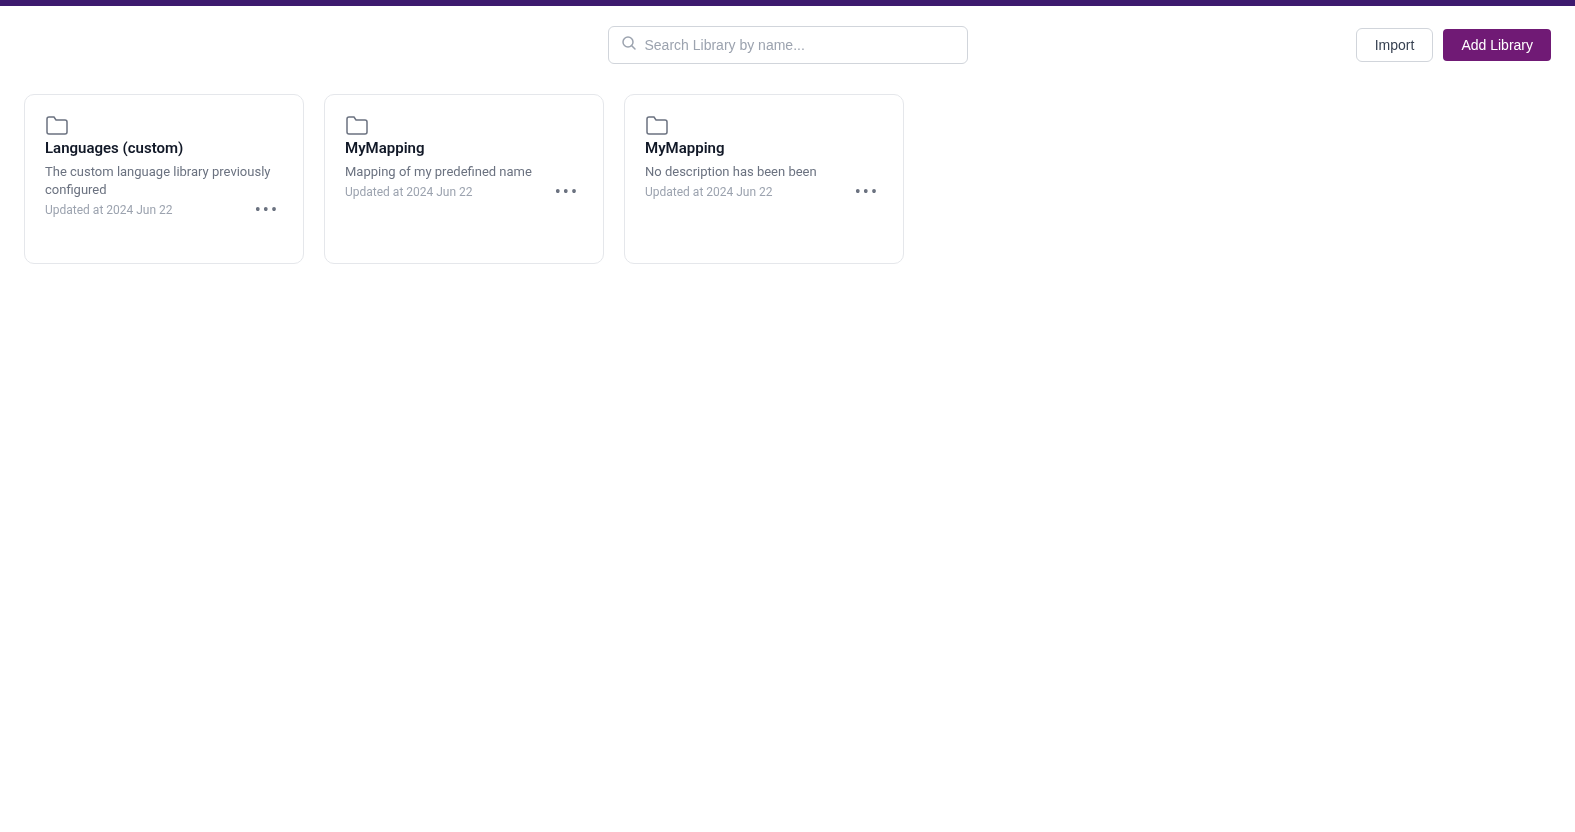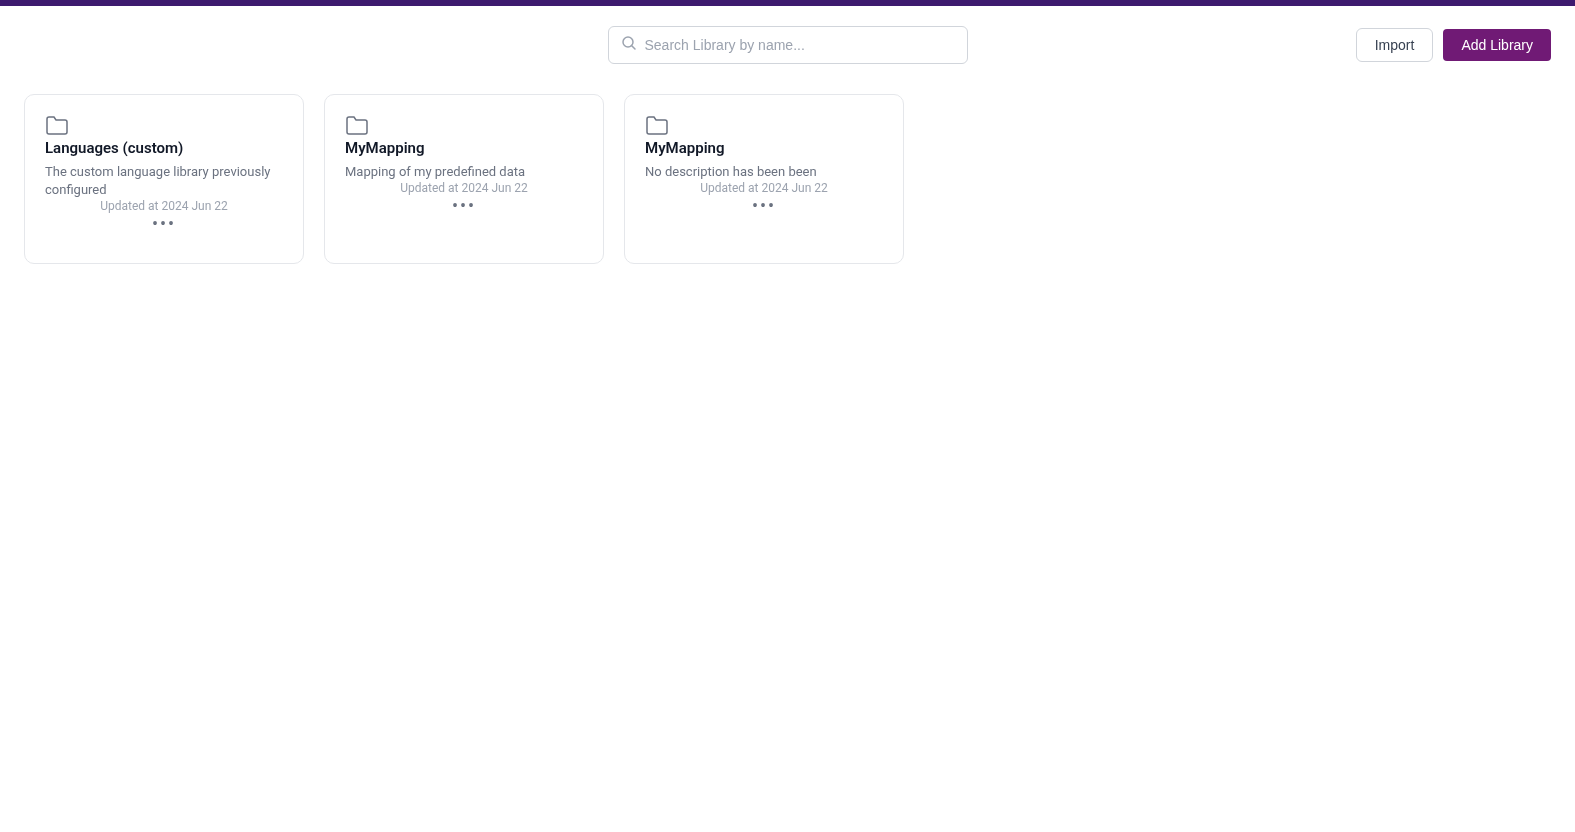--- a/index.html
+++ b/index.html
@@ -118,21 +118,20 @@
       font-size: 13px;
       color: #6b7280;
       line-height: 1.4;
     }
 
     .card-footer {
       display: flex;
       align-items: center;
       justify-content: space-between;
       margin-top: auto;
-      flex-direction: column;
     }
 
     .card-updated {
       font-size: 12px;
       color: #9ca3af;
     }
 
     .more-btn {
       cursor: pointer;
       color: #6b7280;
@@ -186,21 +185,21 @@
         <span class="more-btn">•••</span>
       </div>
     </div>
     <div class="library-card">
       <span class="folder-svg">
         <svg width="24" height="20" viewBox="0 0 24 20" fill="none" xmlns="http://www.w3.org/2000/svg">
           <path d="M2 4C2 2.9 2.9 2 4 2H9L11 5H20C21.1 5 22 5.9 22 7V17C22 18.1 21.1 19 20 19H4C2.9 19 2 18.1 2 17V4Z" stroke="#6b7280" stroke-width="1.5" fill="none"></path>
         </svg>
       </span>
       <div class="card-title">MyMapping</div>
-      <div class="card-description">Mapping of my predefined data</div>
+      <div class="card-description">Mapping of my predefined name</div>
       <div class="card-footer">
         <span class="card-updated">Updated at 2024 Jun 22</span>
         <span class="more-btn">•••</span>
       </div>
     </div>
     <div class="library-card">
       <span class="folder-svg">
         <svg width="24" height="20" viewBox="0 0 24 20" fill="none" xmlns="http://www.w3.org/2000/svg">
           <path d="M2 4C2 2.9 2.9 2 4 2H9L11 5H20C21.1 5 22 5.9 22 7V17C22 18.1 21.1 19 20 19H4C2.9 19 2 18.1 2 17V4Z" stroke="#6b7280" stroke-width="1.5" fill="none"></path>
         </svg>

